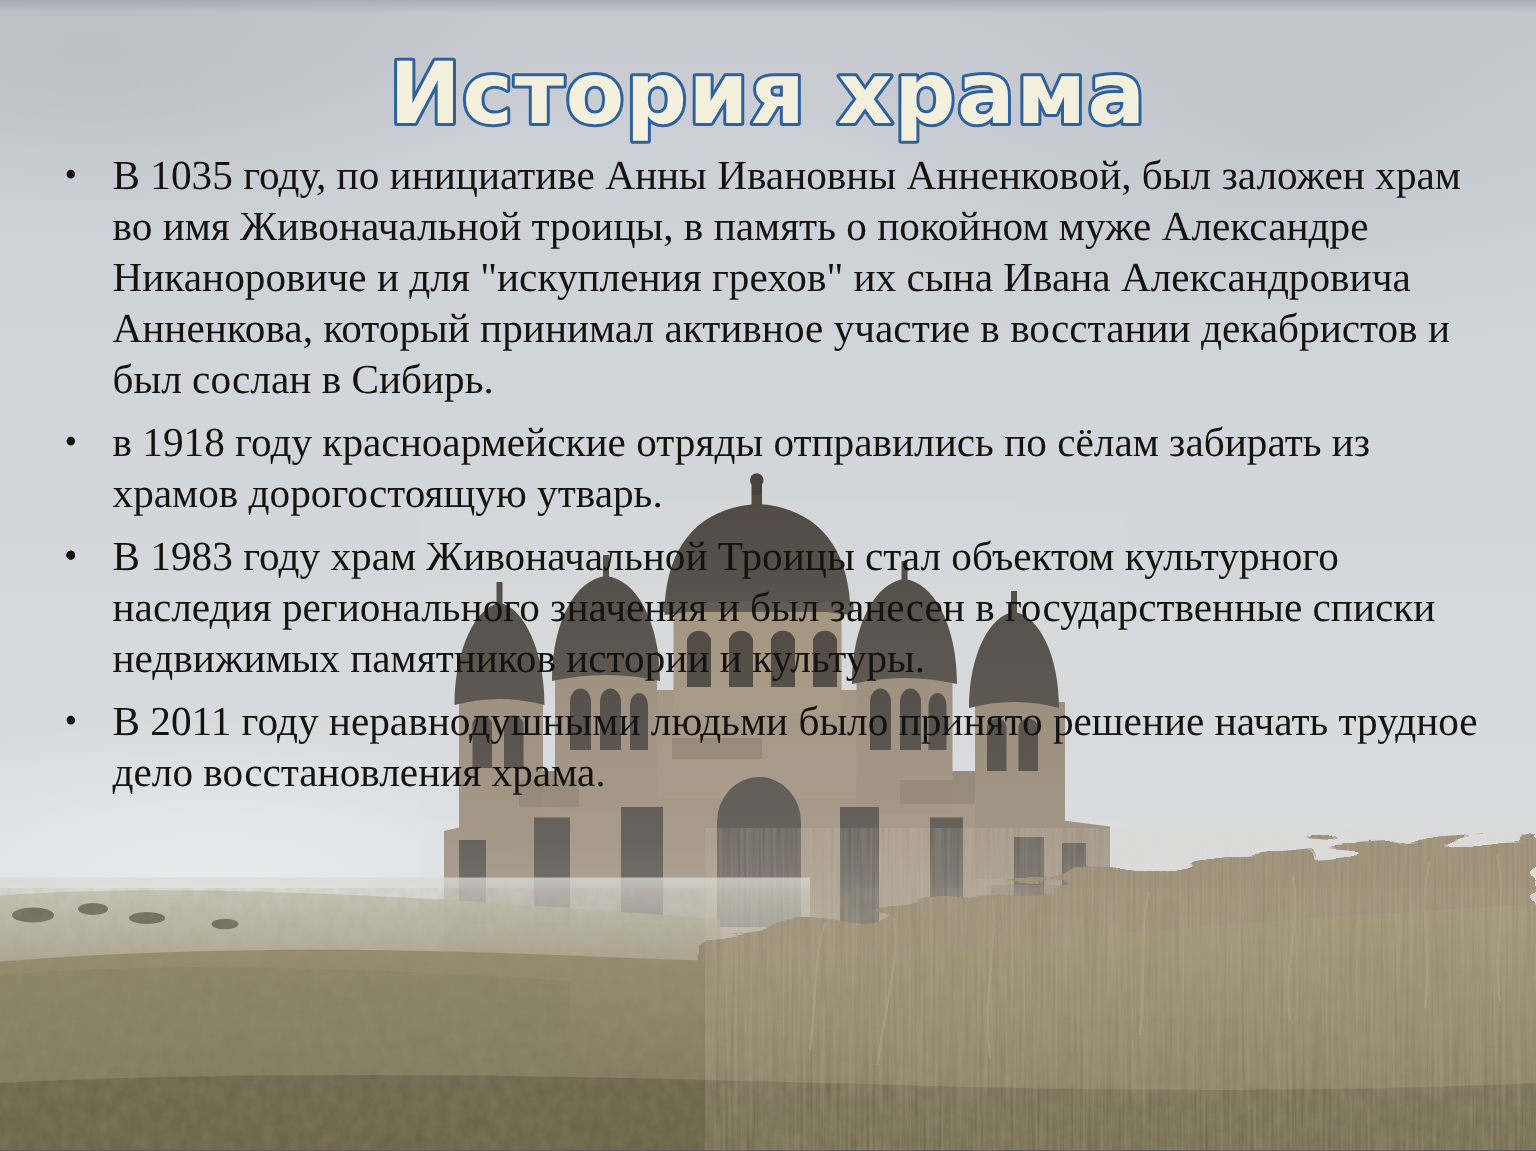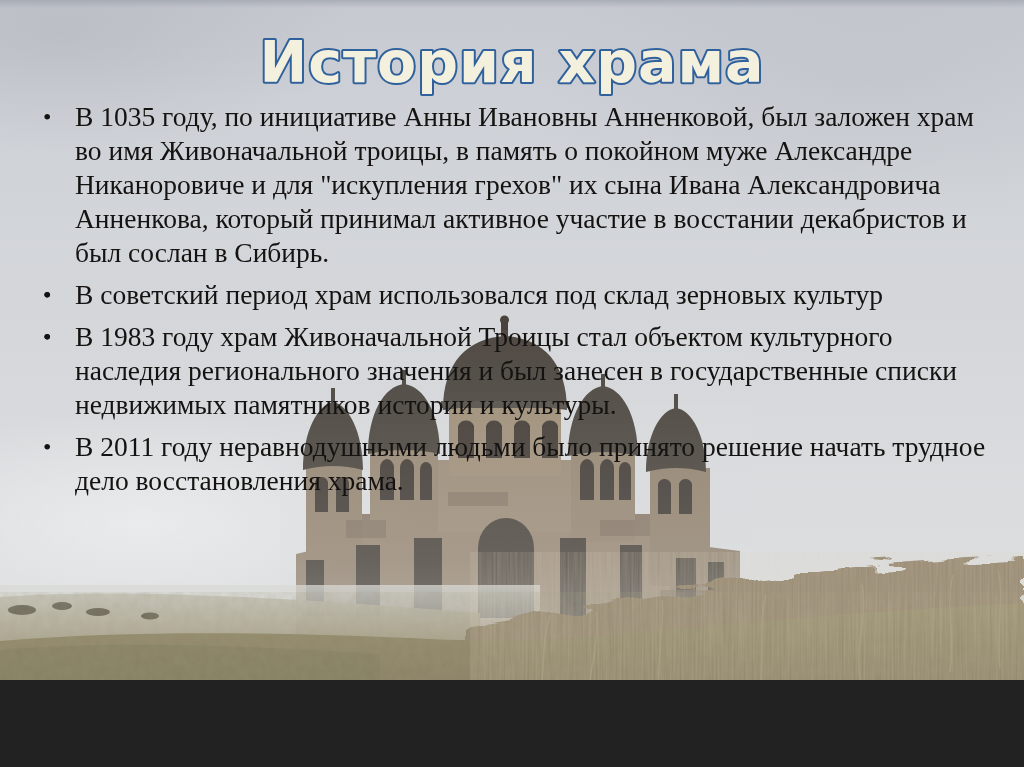--- a/index.html
+++ b/index.html
@@ -1,18 +1,18 @@
 <!DOCTYPE html>
 <html><head>
 <meta charset="utf-8">
 <style>
   html,body{margin:0;padding:0;background:#222;}
   .slide{
     position:relative;
-    width:1024px;height:680px;
+    width:1024px;height:767px;
     overflow:hidden;
     margin:0 auto;
     font-family:"Liberation Serif", serif;
     
     background:
       radial-gradient(ellipse 420px 160px at 14% 77%, rgba(238,240,240,0.75), rgba(238,240,240,0) 70%),
       radial-gradient(ellipse 500px 200px at 85% 12%, rgba(166,171,179,0.22), rgba(166,171,179,0) 70%),
       radial-gradient(ellipse 420px 170px at 6% 5%, rgba(158,163,171,0.30), rgba(158,163,171,0) 70%),
       linear-gradient(180deg,#aaaeb6 0%,#c6c9cf 1.2%,#cdd0d6 14%,#d2d5d9 34%,#d6d8db 55%,#dadcde 72%,#dedfe0 100%);
   }
@@ -203,24 +203,24 @@
     <text x="512" y="68" text-anchor="middle">История храма</text>
   </svg>
 
   <ul class="bullets">
     <li>
       <span class="dot">•</span>
       <span>В 1035 году, по инициативе Анны Ивановны Анненковой, был заложен храм во имя Живоначальной троицы, в память о покойном муже Александре Никаноровиче и для "искупления грехов" их сына Ивана Александровича Анненкова, который принимал активное участие в восстании декабристов и был сослан в Сибирь.</span>
     </li>
     <li>
       <span class="dot">•</span>
-    </li>
-    <li>
-      <span class="dot">•</span>
-      <span>В советский период храм использовался под склад зерновых культур</span>
+      <span>в 1918 году красноармейские отряды отправились по сёлам забирать из храмов дорогостоящую утварь.</span>
+    </li>
+    <li>
+      <span class="dot">•</span>
     </li>
     <li>
       <span class="dot">•</span>
     </li>
     <li>
       <span class="dot">•</span>
       <span>В 1983 году храм Живоначальной Троицы стал объектом культурного наследия регионального значения и был занесен в государственные списки недвижимых памятников истории и культуры.</span>
     </li>
     <li>
       <span class="dot">•</span>

